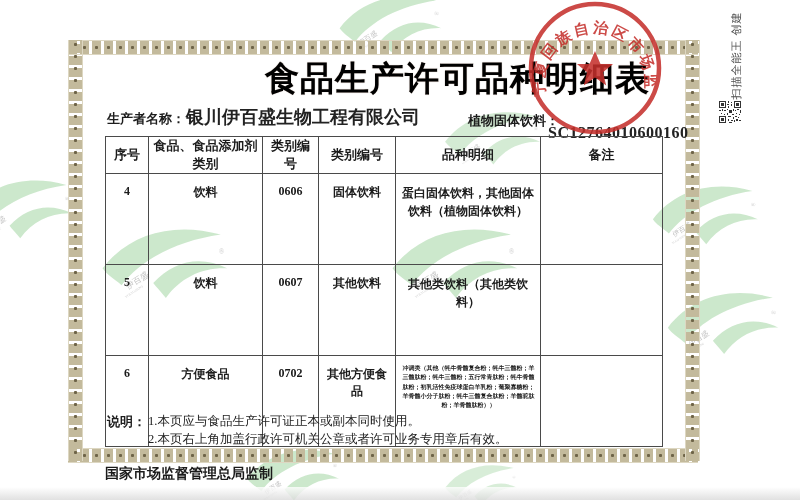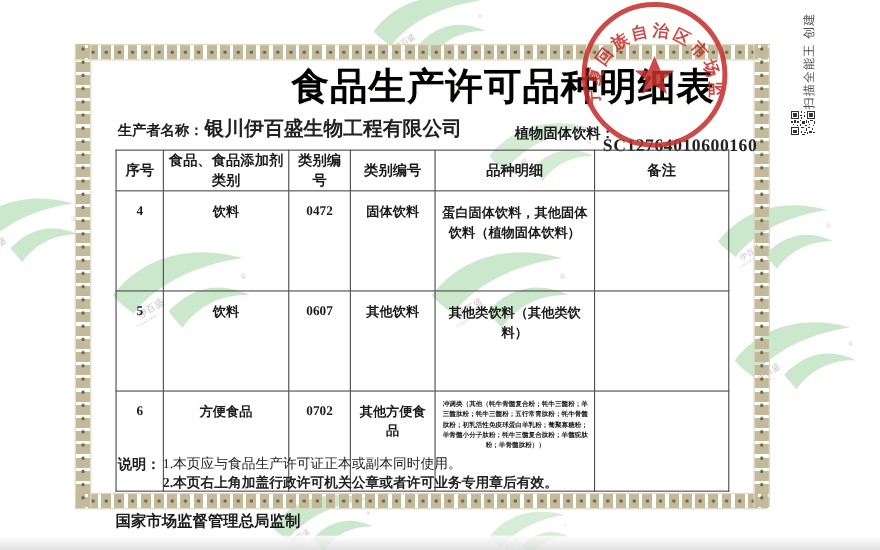--- a/index.html
+++ b/index.html
@@ -48,21 +48,21 @@
     overflow:hidden;background:transparent;
   }
   table.grid th{height:31px;font-size:13px;text-align:center;vertical-align:middle;padding:0 2px;}
   table.grid td{height:80px;vertical-align:top;text-align:center;font-size:12px;padding:10px 3px 0 3px;}
   td.detail{text-align:left;font-size:10.5px;line-height:1.5;padding:10px 6px 0 8px;margin-left:10px;}
   td.detail.small{font-size:6px;line-height:1.55;padding:8px 5px 0 6px;letter-spacing:0;}
 
   
   .notes-label{left:107px;top:413px;font-size:13px;}
   .note1{left:148px;top:413px;font-size:12.5px;font-weight:normal;z-index:3;}
-  .note2{left:148px;top:431px;font-size:12.5px;font-weight:bold;z-index:3;}
+  .note2{left:148px;top:431px;font-size:12.5px;font-weight:normal;z-index:3;}
   .footer{left:105px;top:465px;width:557px;font-size:14px;font-weight:bold;z-index:3;color:#1b1b1b;}
 
   
   .stamp{left:510px;top:-10px;z-index:6;opacity:.87;}
 
   
   .wm{position:absolute;z-index:1;opacity:.6;}
 
   
   .scanner-label{
@@ -148,21 +148,21 @@
       <th>类别编号</th>
       <th>类别编号</th>
       <th>品种明细</th>
       <th>备注</th>
     </tr>
   </thead>
   <tbody>
     <tr>
       <td>4</td>
       <td>饮料</td>
-      <td>0472</td>
+      <td>0606</td>
       <td>固体饮料</td>
       <td class="detail">蛋白固体饮料，其他固体饮料（植物固体饮料）</td>
       <td></td>
     </tr>
     <tr>
       <td>5</td>
       <td>饮料</td>
       <td>0607</td>
       <td>其他饮料</td>
       <td class="detail">其他类饮料（其他类饮料）</td>

